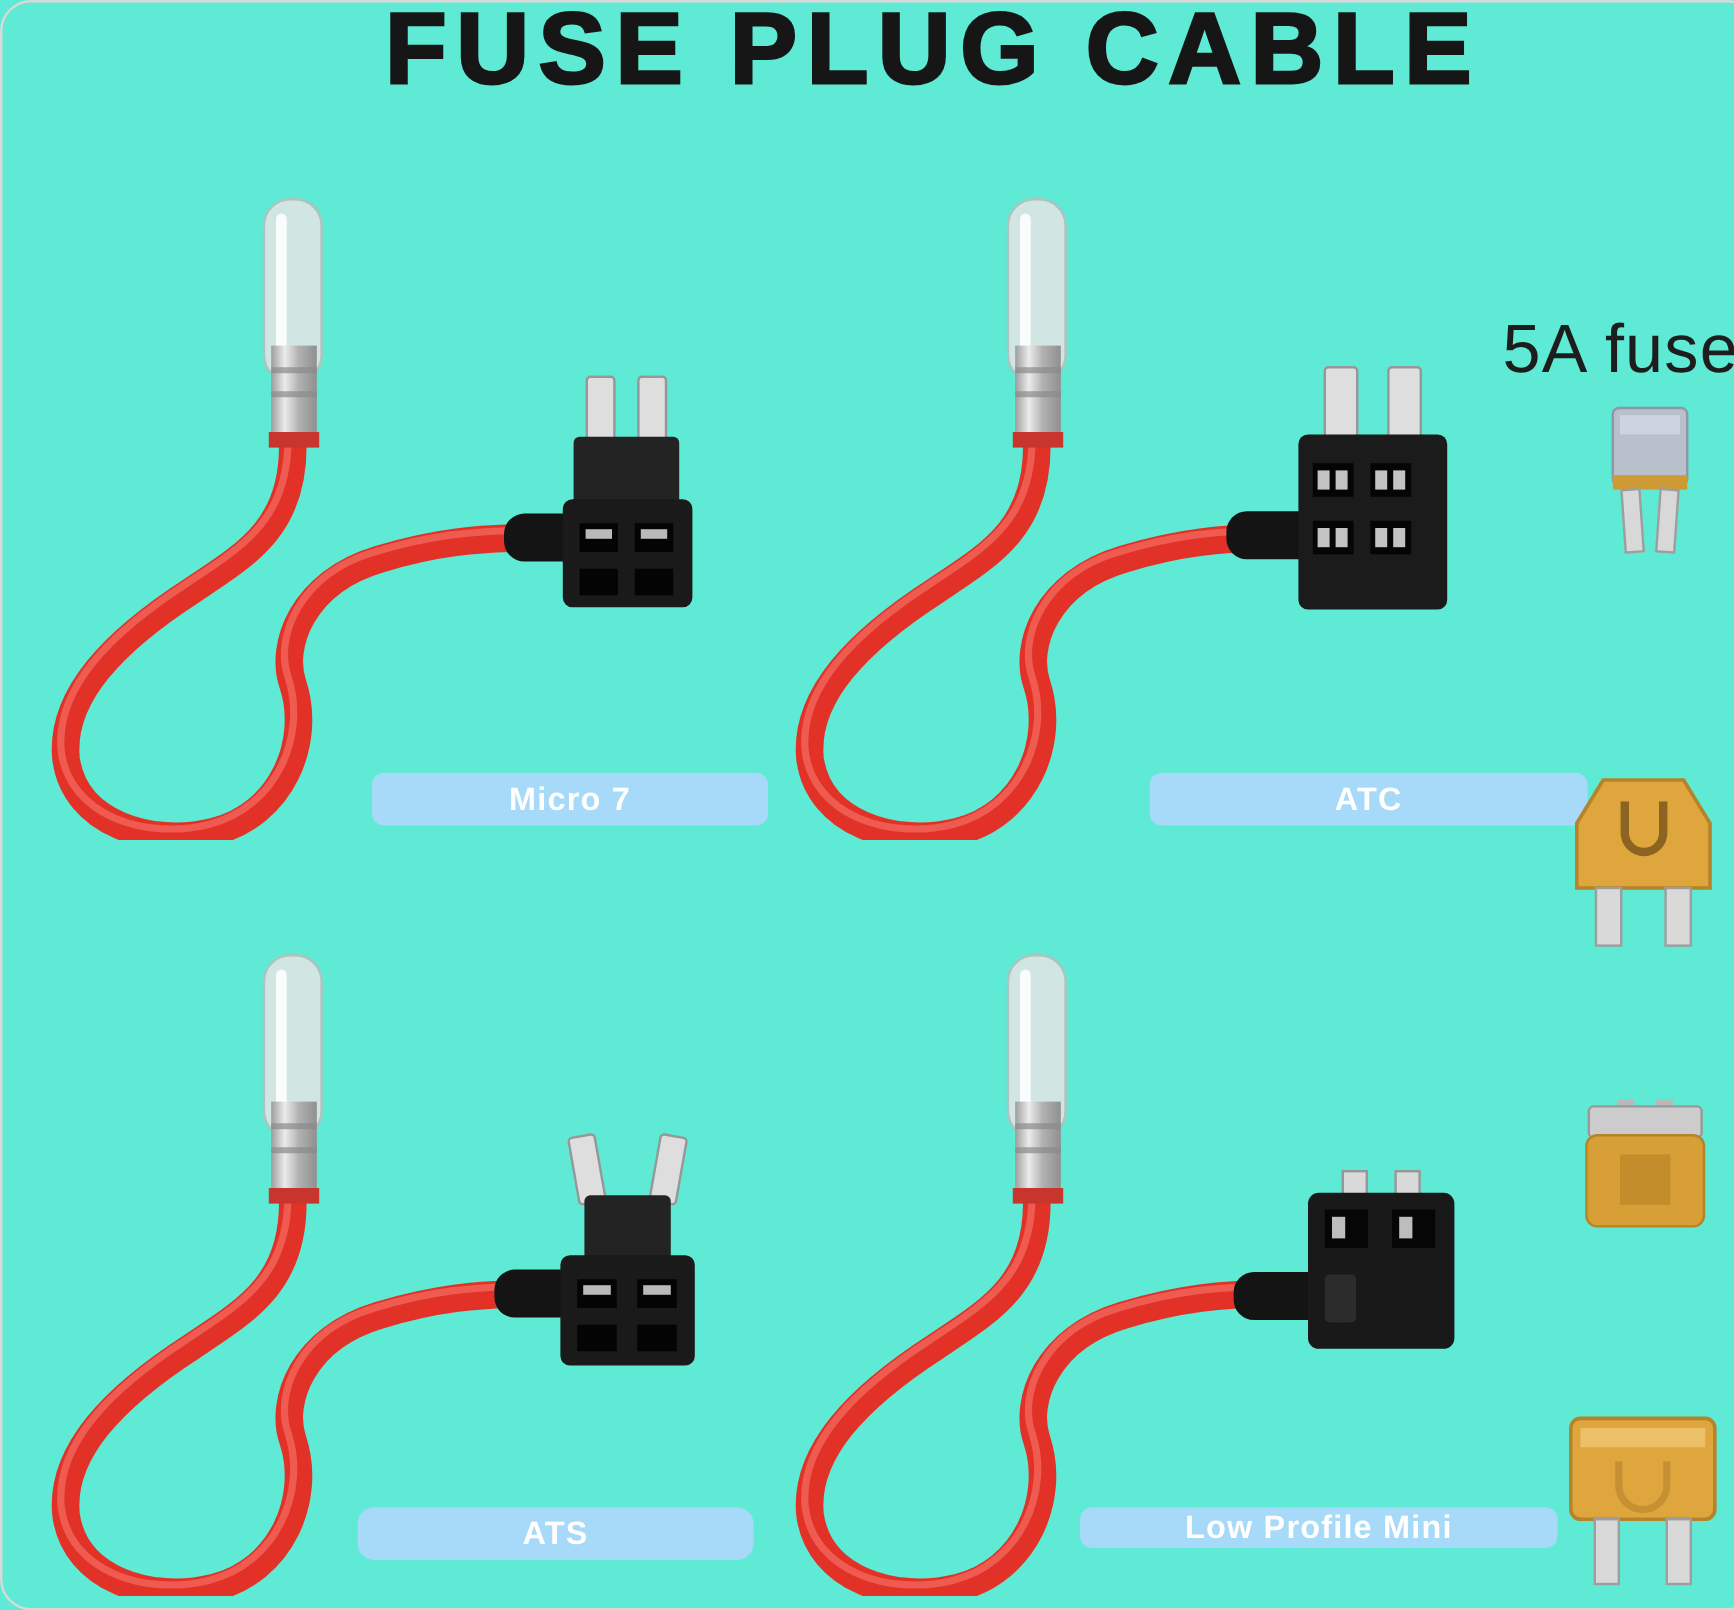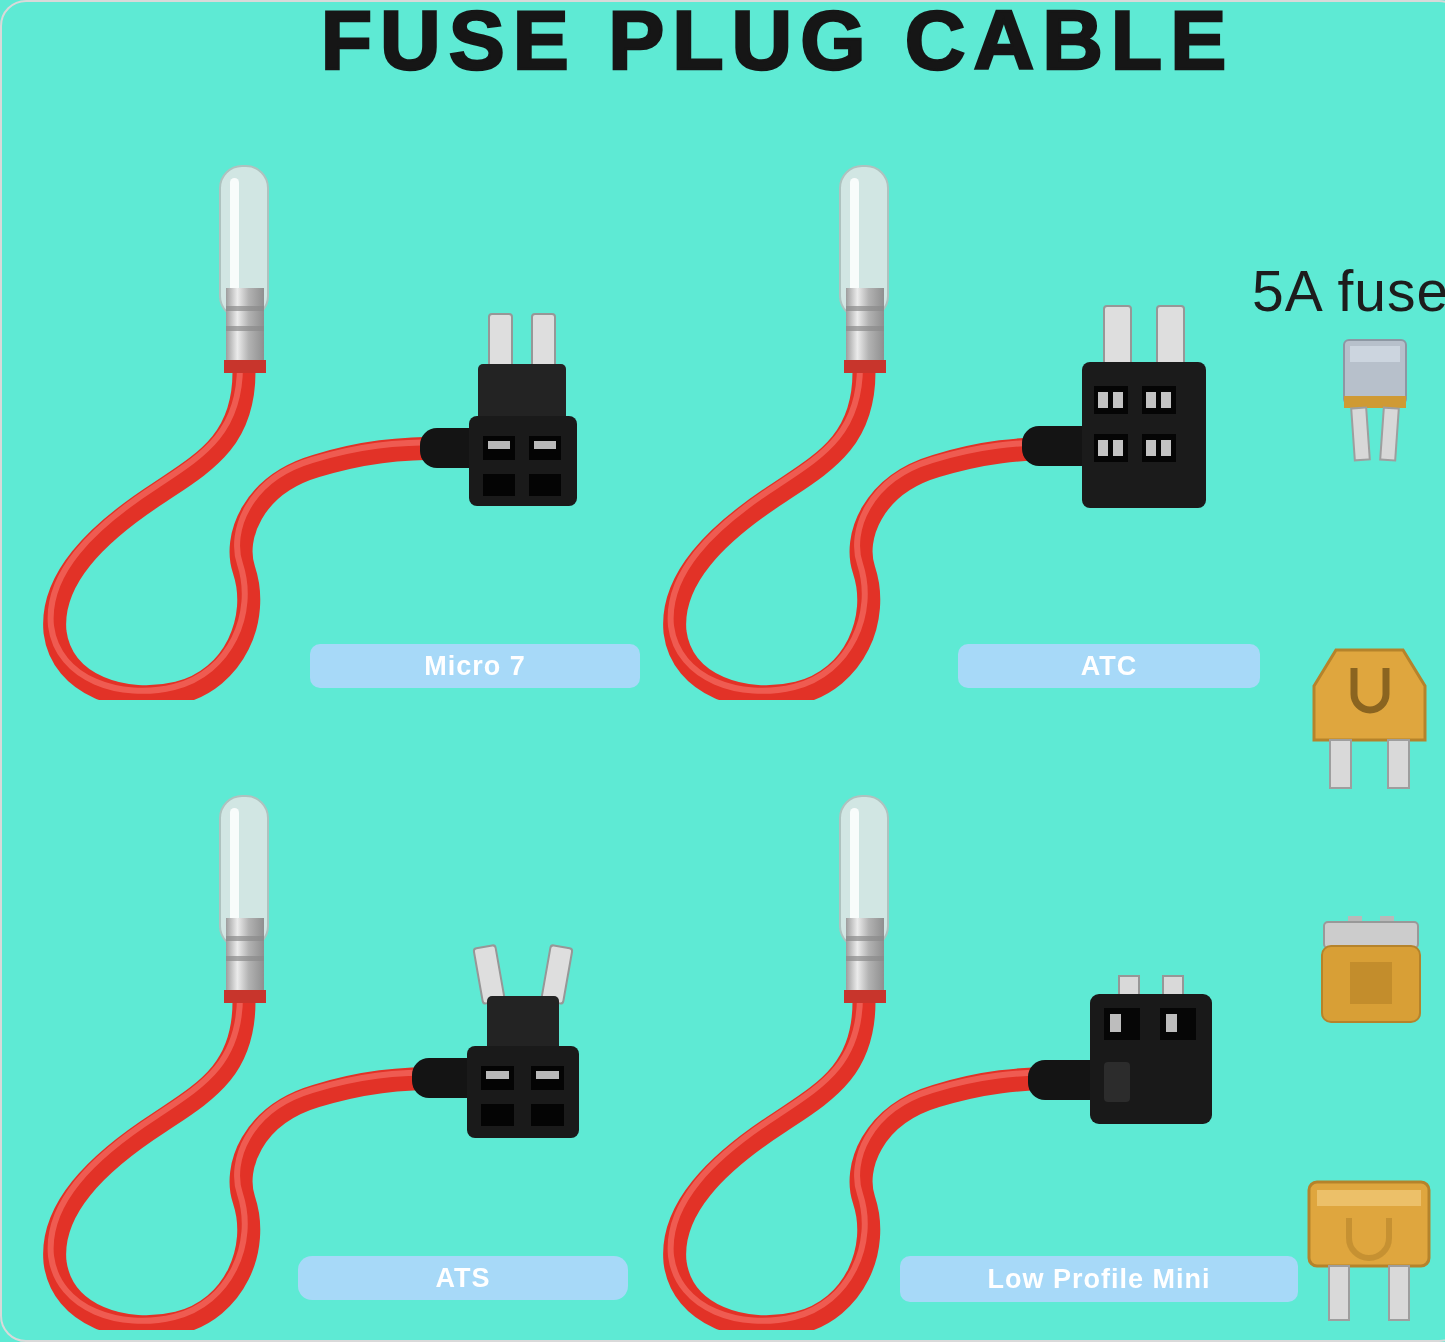--- a/index.html
+++ b/index.html
@@ -9,23 +9,23 @@
   .title{position:absolute;top:-8px;left:0;width:100%;padding-left:90px;box-sizing:border-box;margin:0;
          text-align:center;font-size:84px;font-weight:bold;letter-spacing:8px;white-space:nowrap;
          color:var(--title-text,#161616);-webkit-text-stroke:2.5px currentColor;}
   .quad{position:absolute;width:620px;height:560px;margin:0;}
   .quad svg{width:100%;height:100%;display:block;}
   #q1{left:0;top:140px;} #q2{left:620px;top:140px;} #q3{left:0;top:770px;} #q4{left:620px;top:770px;}
   .pill{position:absolute;height:44px;border-radius:10px;background:var(--label-background,#a7d9f8);
         color:var(--label-text,#ffffff);font-size:27px;font-weight:bold;letter-spacing:1px;
         display:flex;align-items:center;justify-content:center;}
   #pill-micro2{left:310px;top:644px;width:330px;}
-  #pill-atc{left:958px;top:644px;width:302px;}
+  #pill-atc{left:958px;top:644px;width:365px;}
   #pill-ats{left:298px;top:1256px;width:330px;border-radius:14px;}
-  #pill-lpm{left:900px;top:1256px;width:398px;height:46px;}
+  #pill-lpm{left:900px;top:1256px;width:398px;height:34px;}
   .fuse-label{position:absolute;left:1252px;top:258px;font-size:57px;color:#1d1d1d;letter-spacing:1px;}
   .fuse-img{position:absolute;}
   #fuse1{left:1328px;top:338px;width:100px;height:140px;}
   #fuse2{left:1302px;top:642px;width:135px;height:152px;}
   #fuse3{left:1316px;top:916px;width:110px;height:114px;}
   #fuse4{left:1303px;top:1178px;width:132px;height:146px;}
   .defs{position:absolute;width:0;height:0;overflow:hidden;}
 </style>
 </head>
 <body>

